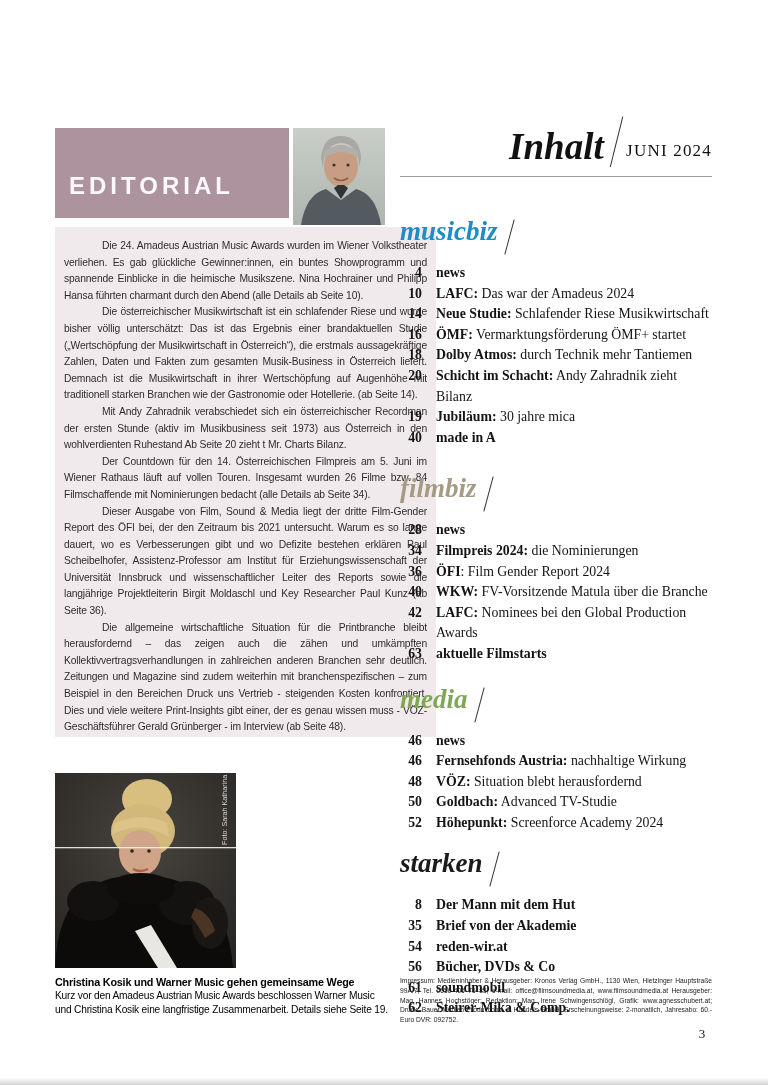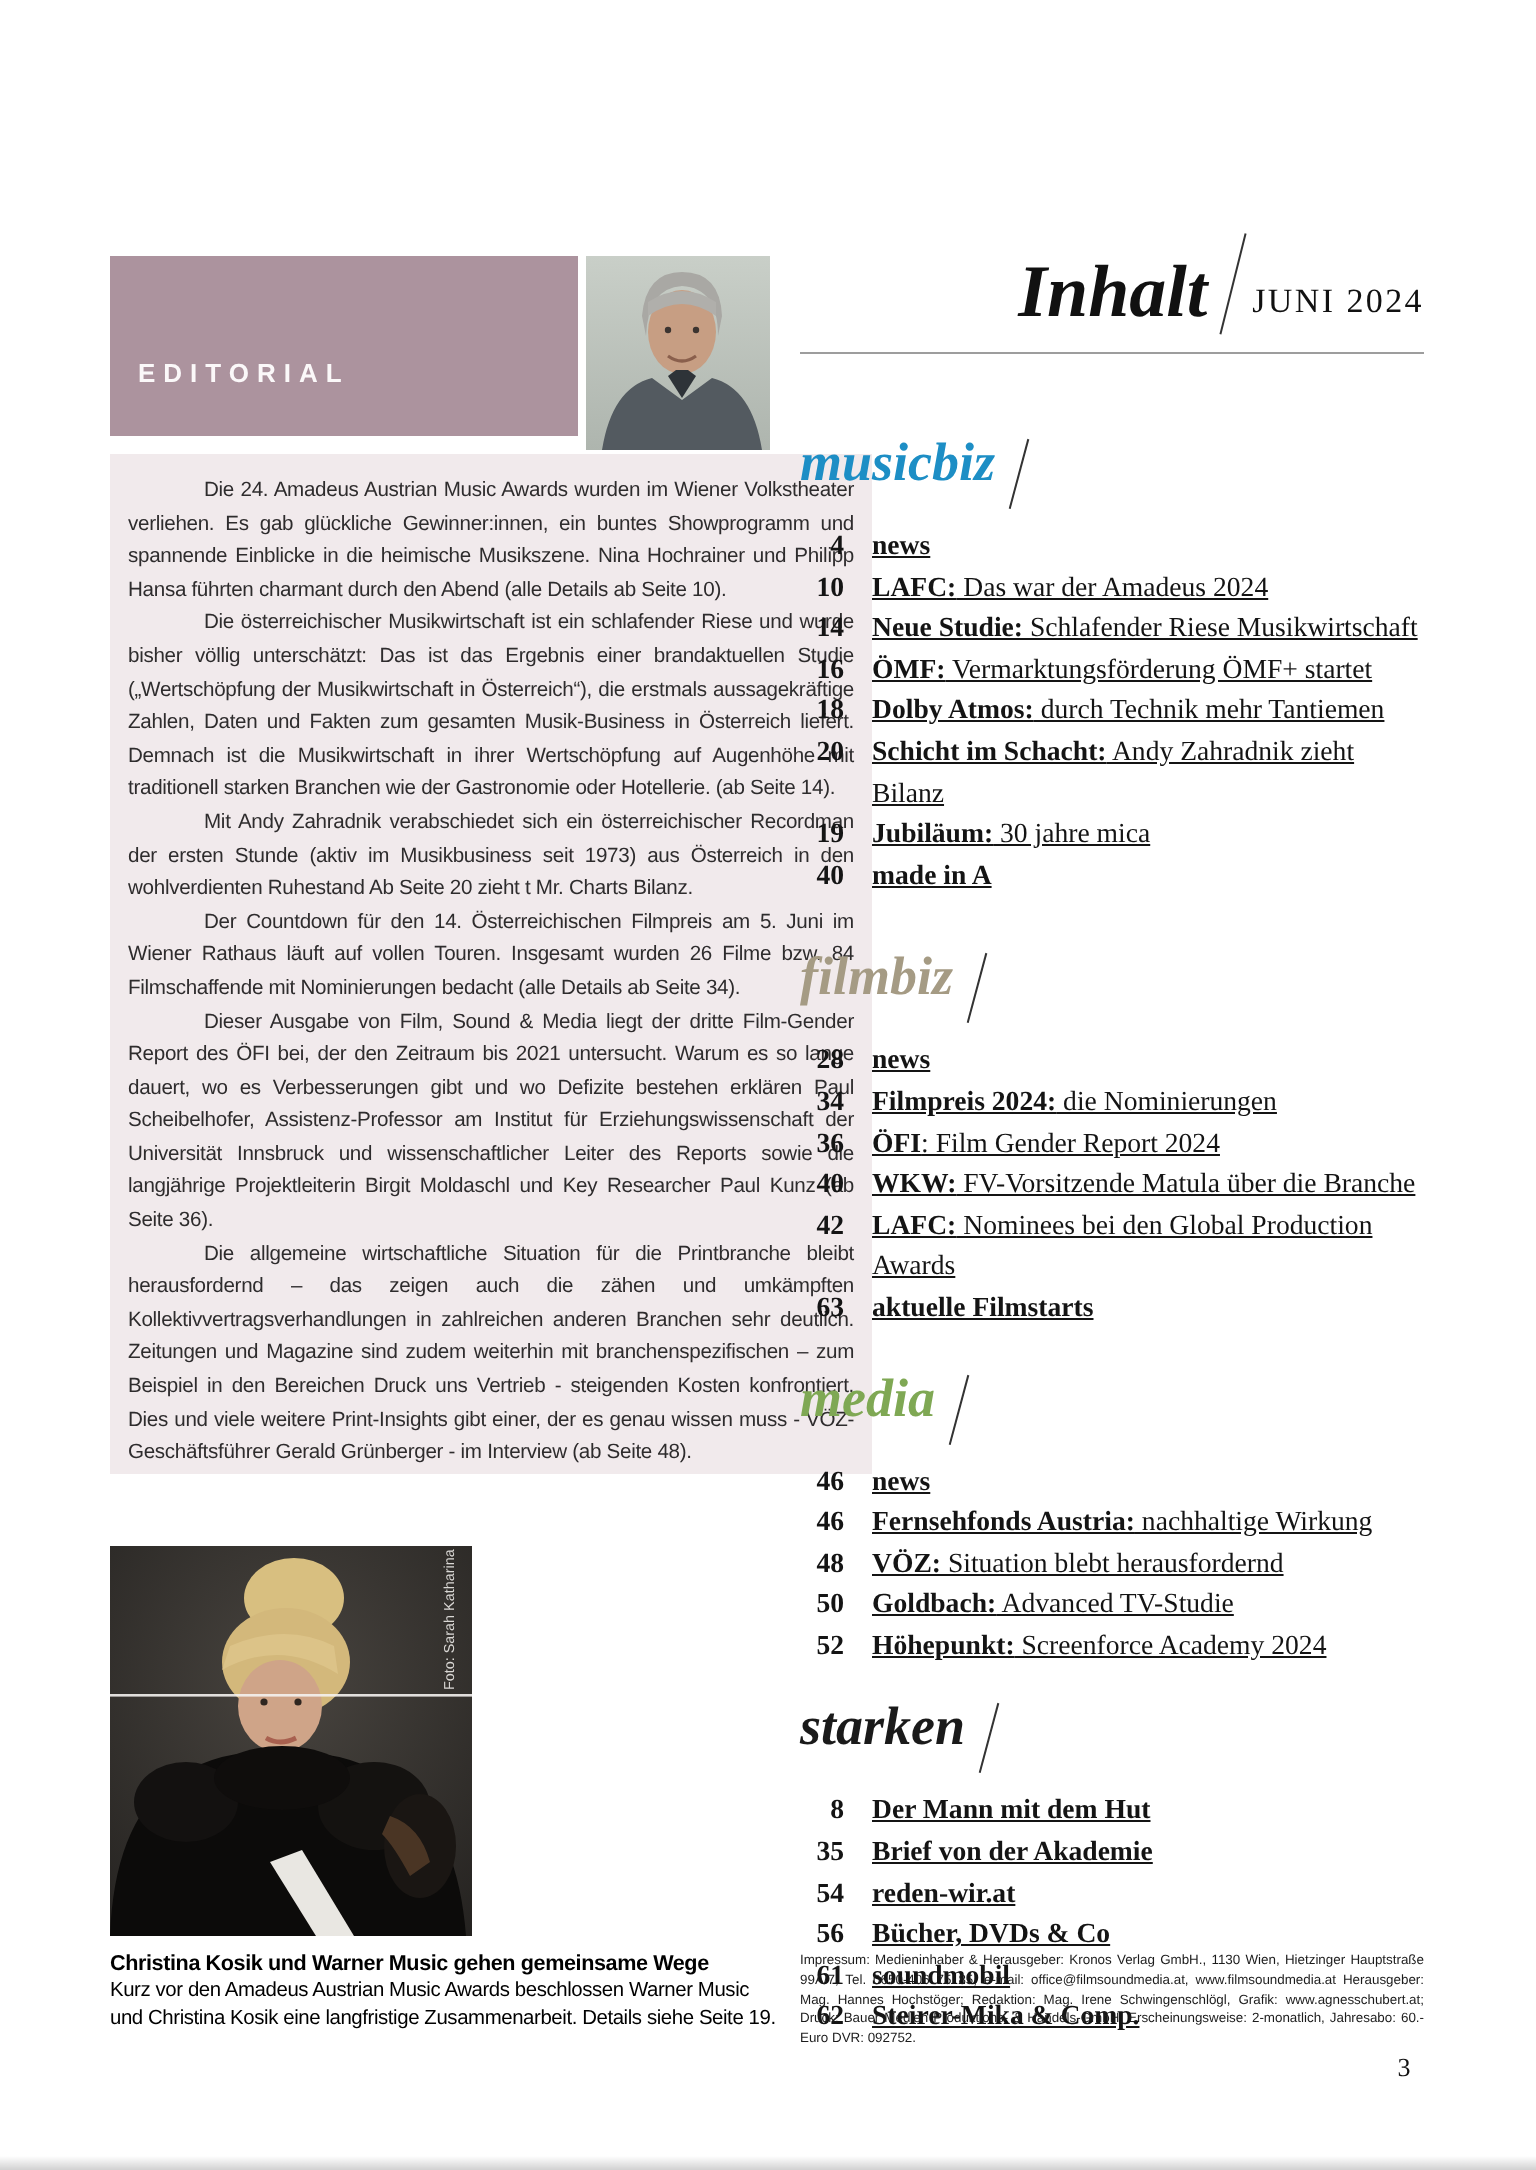--- a/index.html
+++ b/index.html
@@ -10,21 +10,21 @@
   }
   .edge-shadow{position:absolute;left:0;bottom:0;width:100%;height:7px;
     background:linear-gradient(to bottom,rgba(0,0,0,0),rgba(0,0,0,0.18));}
 
   
   .editorial-band{
     position:absolute;left:55px;top:128px;width:234px;height:90px;
     background:#ac939e;display:flex;align-items:center;
   }
   .editorial-band .label{
-    color:#fbf8f9;font-weight:bold;font-size:13px;letter-spacing:4px;
+    color:#fbf8f9;font-weight:bold;font-size:24px;letter-spacing:4px;
     padding-left:14px;margin-top:26px;
   }
   .man-photo{position:absolute;left:293px;top:128px;width:92px;height:97px;}
   .editorial-box{
     position:absolute;left:55px;top:227px;width:381px;height:510px;
     background:#f1eaec;box-sizing:border-box;padding:11px 9px 0 9px;overflow:hidden;
   }
   .editorial-box p{
     margin:0;text-indent:38px;text-align:justify;
     font-size:10.3px;line-height:16.6px;letter-spacing:-0.15px;color:#2e2c2d;
@@ -53,21 +53,21 @@
   .sec-name{
     font-family:"Liberation Serif",serif;font-style:italic;font-weight:bold;
     font-size:27px;line-height:32px;
   }
   .sec-slash{width:1.4px;height:36px;background:#333;transform:rotate(15deg);
     margin-left:11px;margin-top:4px;}
   .sec-items{margin-top:8px;}
   .toc-row{display:flex;line-height:20.6px;font-family:"Liberation Serif",serif;
     font-size:13.8px;color:#141414;}
   .toc-num{width:22px;text-align:right;font-weight:bold;flex:0 0 auto;}
-  .toc-label{padding-left:14px;text-decoration:underline;}
+  .toc-label{padding-left:14px;}
   .toc-label b{font-weight:bold;}
   .toc-section:nth-child(1){margin-top:38px;}
   .toc-section:nth-child(2){margin-top:24px;}
   .toc-section:nth-child(3){margin-top:18px;}
   .toc-section:nth-child(4){margin-top:14px;}
 
   .impressum{
     position:absolute;left:400px;top:976px;width:312px;
     font-size:6.7px;line-height:9.8px;color:#1c1c1c;text-align:justify;
   }

